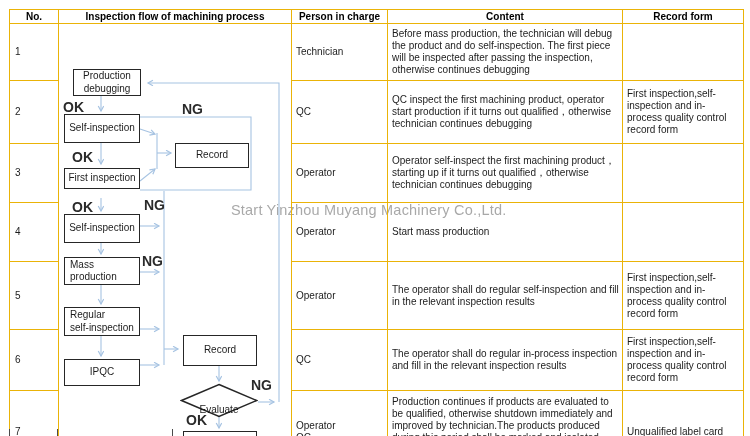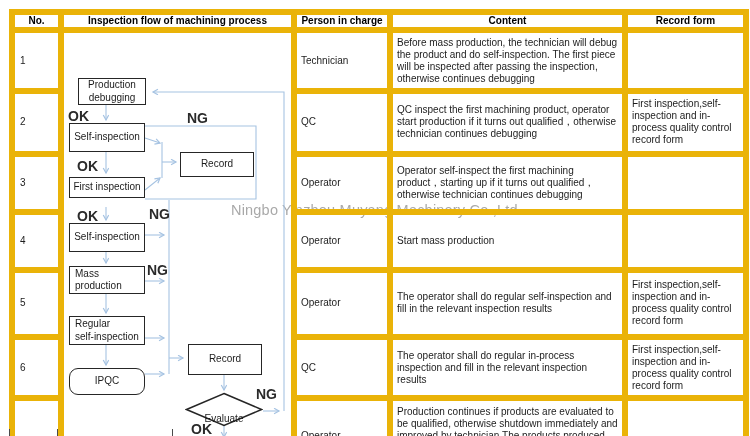--- a/index.html
+++ b/index.html
@@ -4,21 +4,21 @@
 <style>
   html,body{margin:0;padding:0;background:#fff;}
   .canvas{position:relative;width:750px;height:436px;background:#ffffff;overflow:hidden;
           font-family:"Liberation Sans","DejaVu Sans",sans-serif;color:#1c1c1c;}
   
   .watermark{position:absolute;left:231px;top:202px;font-size:14.5px;color:#9a9a9a;
              opacity:.85;white-space:nowrap;z-index:0;letter-spacing:.2px;}
   
   table.doc{position:absolute;left:9px;top:9px;width:734px;border-collapse:collapse;
             table-layout:fixed;z-index:1;background:transparent;}
-  table.doc td,table.doc th{border:6px solid #eab308;vertical-align:middle;
+  table.doc td,table.doc th{border:1px solid #eab308;vertical-align:middle;
             font-size:10px;line-height:1.2;overflow:hidden;background:transparent;}
   th{font-size:11px;font-weight:bold;text-align:center;padding:0;line-height:13px;color:#000;}
   td.c-no{padding:0 0 0 5px;font-size:10.5px;}
   td.c-person{padding:1px 3px 1px 4px;white-space:pre-line;}
   td.c-content{padding:2px 3px 2px 4px;}
   td.c-record{padding:2px 3px 2px 4px;margin-left:45px;}
   td.c-flow{padding:0;vertical-align:top;}
   .flowwrap{position:relative;width:233px;height:405px;margin-top:44px;}
   .flowwrap svg.wires{position:absolute;left:0;top:0;z-index:1;}
   .fbox{position:absolute;box-sizing:border-box;background:#fff;border:1.5px solid #262626;
@@ -29,21 +29,21 @@
   .diamond{position:absolute;z-index:2;}
   .diamond .dtext{position:absolute;left:0;top:9px;width:100%;height:100%;display:flex;
         align-items:center;justify-content:center;font-size:10px;}
   .stub{position:absolute;width:1px;height:7px;background:#4a4a4a;z-index:1;}
 </style>
 </head>
 <body>
 
 <div class="canvas">
 
-  <div class="watermark">Ningbo Yinzhou Muyang Machinery Co.,Ltd.</div>
+  <div class="watermark">Start Yinzhou Muyang Machinery Co.,Ltd.</div>
 
   <table class="doc">
     <colgroup>
       <col style="width:49px">
         <col style="width:233px">
         <col style="width:96px">
       <col style="width:235px">
         <col style="width:121px">
     </colgroup>
     <tbody>
@@ -91,21 +91,21 @@
 
           <div class="fbox" style="left:14px;top:1px;width:68px;height:27px;">Production
 debugging</div>
           <div class="fbox" style="left:5px;top:46px;width:76px;height:29px;">Self-inspection</div>
           <div class="fbox" style="left:116px;top:75px;width:74px;height:25px;">Record</div>
           <div class="fbox" style="left:5px;top:100px;width:76px;height:21px;">First inspection</div>
           <div class="fbox" style="left:5px;top:146px;width:76px;height:29px;">Self-inspection</div>
           <div class="fbox leftal" style="left:5px;top:189px;width:76px;height:28px;">Mass production</div>
           <div class="fbox leftal" style="left:5px;top:239px;width:76px;height:29px;">Regular
 self-inspection</div>
-          <div class="fbox" style="left:5px;top:291px;width:76px;height:27px;border-radius:9px;">IPQC</div>
+          <div class="fbox" style="left:5px;top:291px;width:76px;height:27px;">IPQC</div>
           <div class="fbox" style="left:124px;top:267px;width:74px;height:31px;">Record</div>
 
           <div class="diamond" style="left:121px;top:315px;width:78px;height:35px;">
             <svg width="78" height="35">
               <polygon points="39,1.5 76.5,17.5 39,33.5 1.5,17.5" fill="#ffffff" stroke="#262626" stroke-width="1.5"></polygon>
             </svg>
             <div class="dtext">Evaluate</div>
           </div>
 
           <div class="fbox" style="left:124px;top:363px;width:74px;height:27px;">Record</div>

